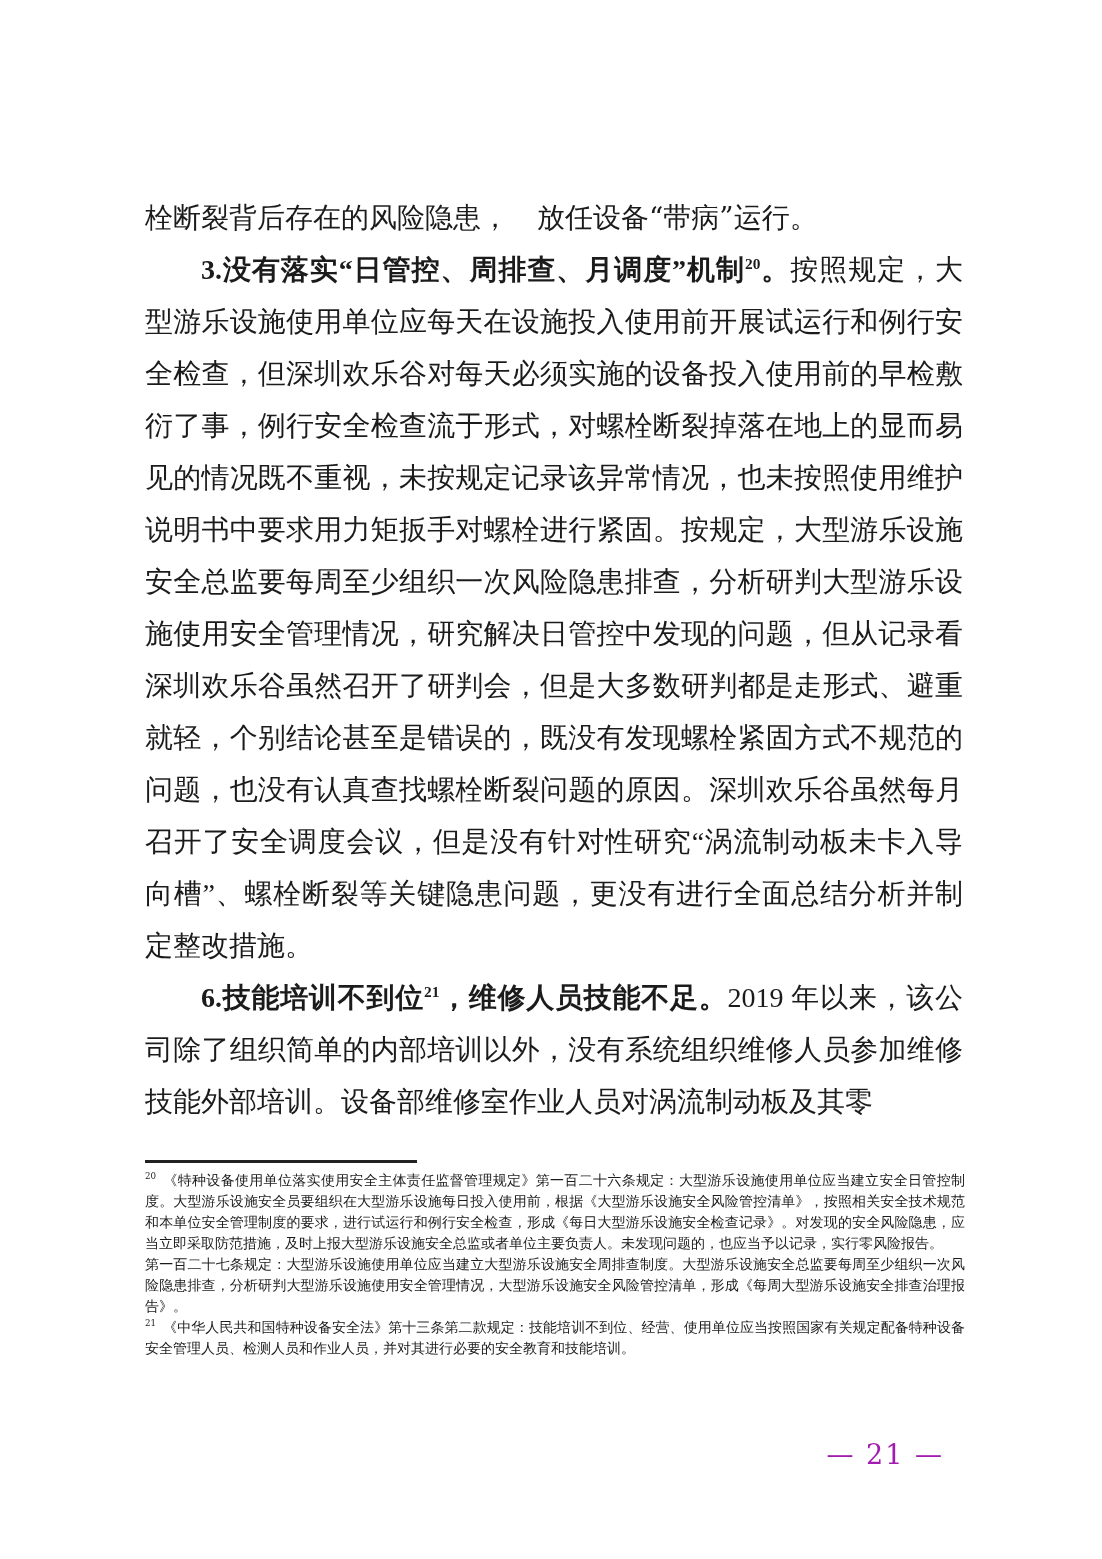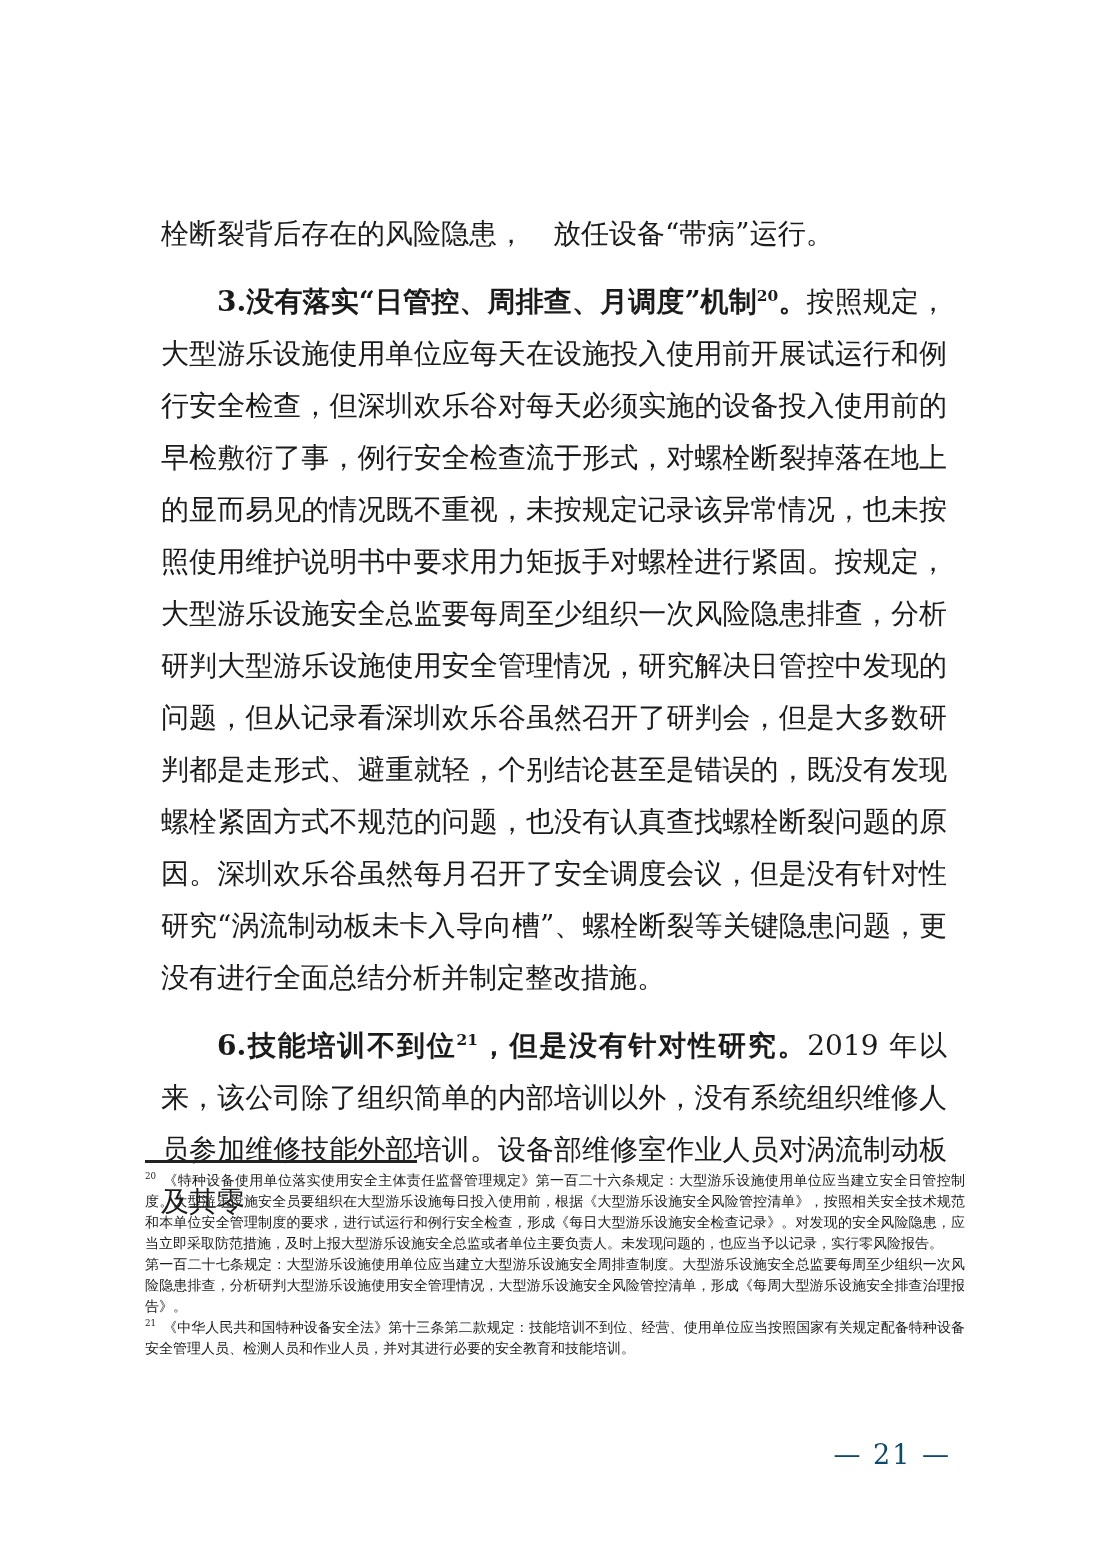--- a/index.html
+++ b/index.html
@@ -20,25 +20,26 @@
   .body-text {
     position: absolute;
     left: 145px;
     top: 192px;
     width: 818px;
     font-size: 28px;
     line-height: 52px;
     text-align: justify;
   }
   .body-text p {
-    margin: 16px;
+    margin: 0;
     padding: 0;
   }
   .para-indent {
     text-indent: 2em;
+    font-family: Liberation Serif, serif;
   }
   .lead {
     font-weight: bold;
   }
   .sup-ref {
     font-size: 0.55em;
     vertical-align: super;
     line-height: 0;
     font-weight: bold;
   }
@@ -68,40 +69,40 @@
   .fn-marker {
     font-size: 0.62em;
     vertical-align: super;
     line-height: 0;
     margin-right: 7px;
   }
   
   .page-number {
     position: absolute;
     top: 1438px;
-    right: 151px;
+    right: 158px;
     font-size: 27px;
     line-height: 34px;
-    color: #0c4a6e;
+    color: #a21caf;
     letter-spacing: 2px;
     margin-left: 20px;
   }
 </style>
 </head>
 <body>
 
 <div class="page">
 
   <main class="body-text">
 
     <p class="para-continuation">栓断裂背后存在的风险隐患，　放任设备“带病”运行。</p>
 
     <p class="para-indent"><b class="lead"><span>3.没有落实“日管控、周排查、月调度”机制</span><sup class="sup-ref">20</sup><span>。</span></b><span>按照规定，大型游乐设施使用单位应每天在设施投入使用前开展试运行和例行安全检查，但深圳欢乐谷对每天必须实施的设备投入使用前的早检敷衍了事，例行安全检查流于形式，对螺栓断裂掉落在地上的显而易见的情况既不重视，未按规定记录该异常情况，也未按照使用维护说明书中要求用力矩扳手对螺栓进行紧固。按规定，大型游乐设施安全总监要每周至少组织一次风险隐患排查，分析研判大型游乐设施使用安全管理情况，研究解决日管控中发现的问题，但从记录看深圳欢乐谷虽然召开了研判会，但是大多数研判都是走形式、避重就轻，个别结论甚至是错误的，既没有发现螺栓紧固方式不规范的问题，也没有认真查找螺栓断裂问题的原因。深圳欢乐谷虽然每月召开了安全调度会议，但是没有针对性研究“涡流制动板未卡入导向槽”、螺栓断裂等关键隐患问题，更没有进行全面总结分析并制定整改措施。</span></p>
 
-    <p class="para-indent"><b class="lead"><span>6.技能培训不到位</span><sup class="sup-ref">21</sup><span>，但是没有针对性研究。</span></b><span>2019 年以来，该公司除了组织简单的内部培训以外，没有系统组织维修人员参加维修技能外部培训。设备部维修室作业人员对涡流制动板及其零</span></p>
+    <p class="para-indent"><b class="lead"><span>6.技能培训不到位</span><sup class="sup-ref">21</sup><span>，维修人员技能不足。</span></b><span>2019 年以来，该公司除了组织简单的内部培训以外，没有系统组织维修人员参加维修技能外部培训。设备部维修室作业人员对涡流制动板及其零</span></p>
 
   </main>
 
   <div class="footnote-rule"></div>
 
   <section class="footnotes">
 
     <p><sup class="fn-marker">20</sup><span>《特种设备使用单位落实使用安全主体责任监督管理规定》第一百二十六条规定：大型游乐设施使用单位应当建立安全日管控制度。大型游乐设施安全员要组织在大型游乐设施每日投入使用前，根据《大型游乐设施安全风险管控清单》，按照相关安全技术规范和本单位安全管理制度的要求，进行试运行和例行安全检查，形成《每日大型游乐设施安全检查记录》。对发现的安全风险隐患，应当立即采取防范措施，及时上报大型游乐设施安全总监或者单位主要负责人。未发现问题的，也应当予以记录，实行零风险报告。</span></p>
 
     <p>第一百二十七条规定：大型游乐设施使用单位应当建立大型游乐设施安全周排查制度。大型游乐设施安全总监要每周至少组织一次风险隐患排查，分析研判大型游乐设施使用安全管理情况，大型游乐设施安全风险管控清单，形成《每周大型游乐设施安全排查治理报告》。</p>

